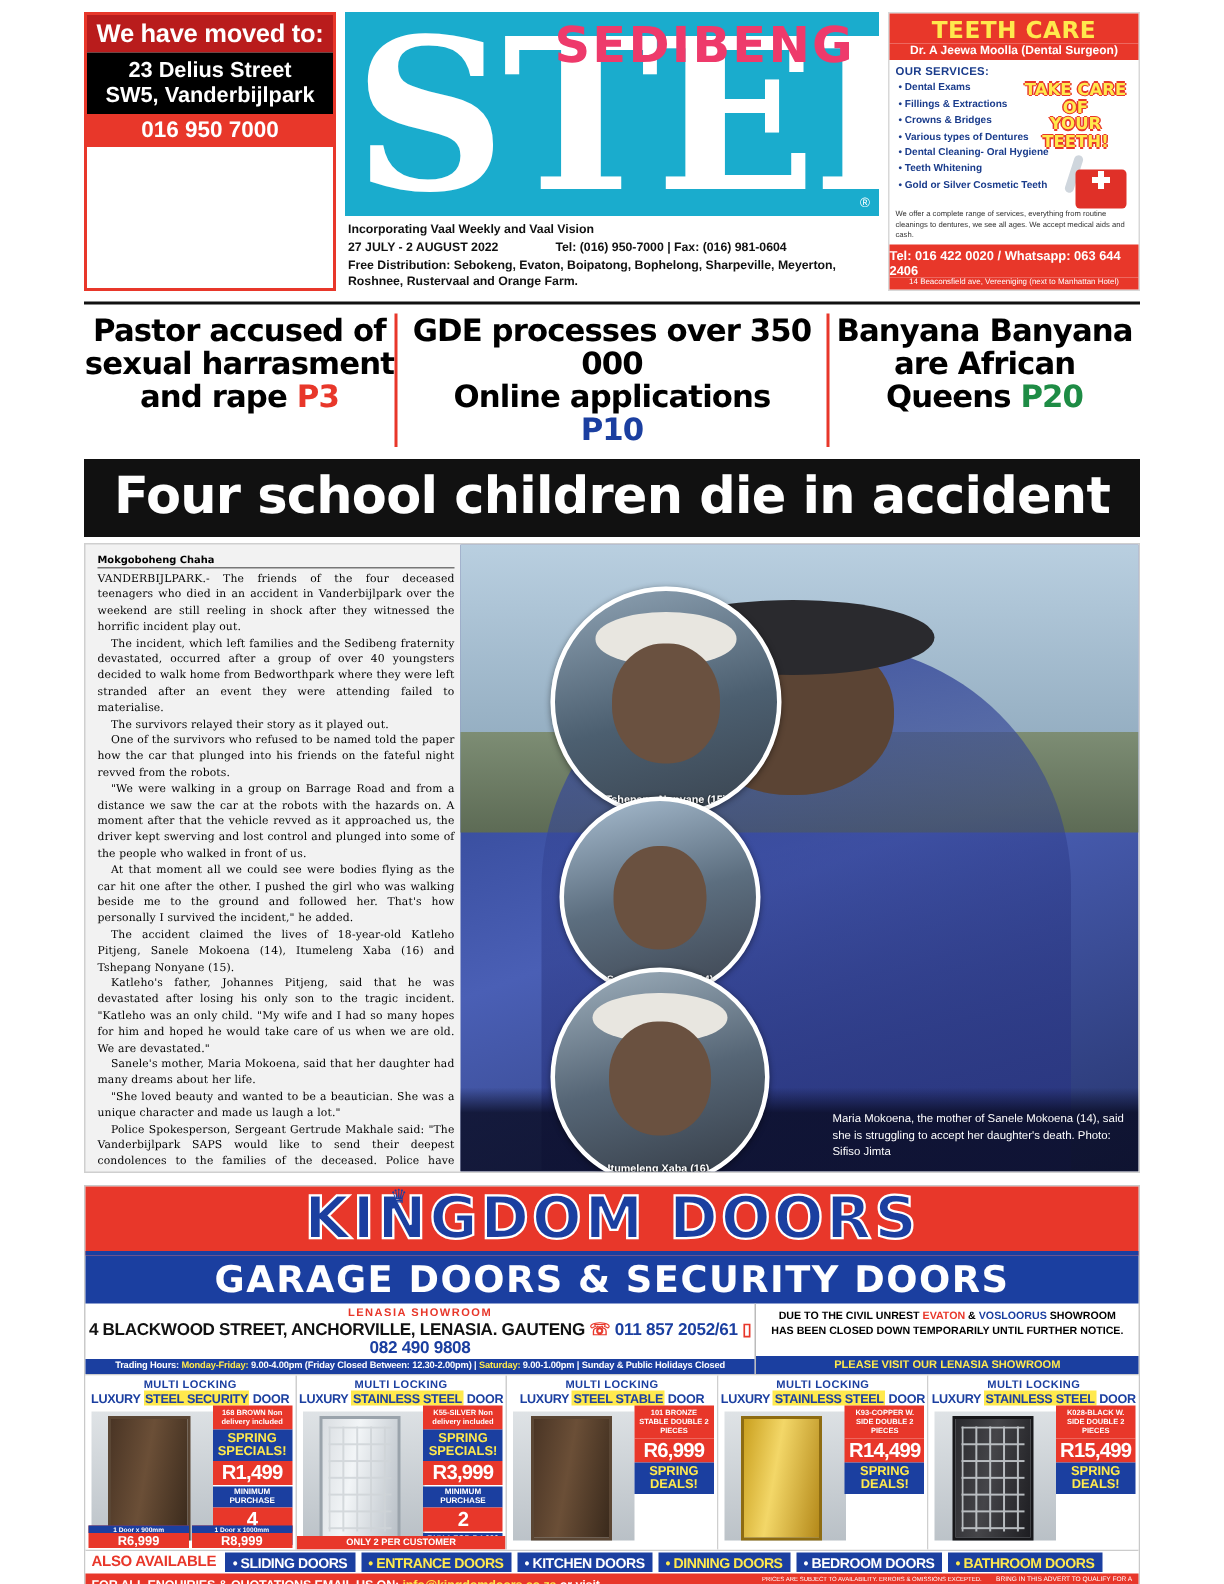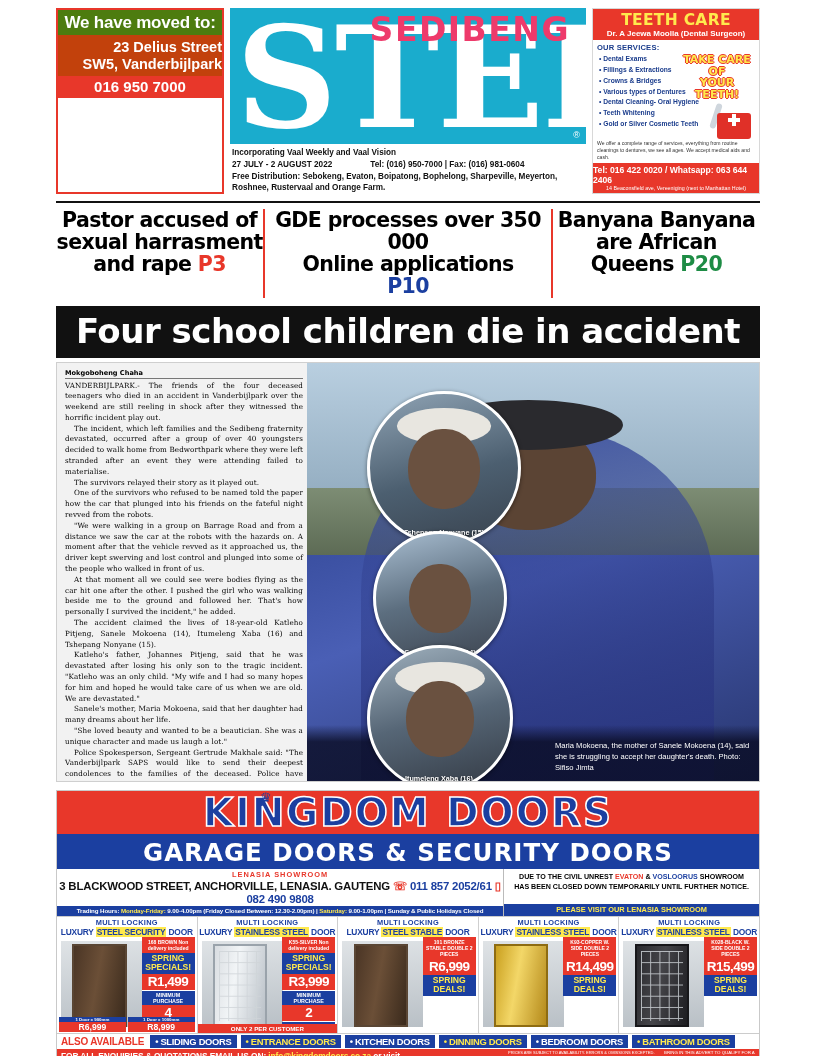--- a/index.html
+++ b/index.html
@@ -14,22 +14,22 @@
   .mooi-media{position:absolute;right:14px;top:30px;font-size:15px;font-weight:bold;color:#111;letter-spacing:0px;}
   .mooi-swoosh{position:absolute;left:20px;top:30px;width:130px;height:22px;border-bottom:3px solid #27a9e1;border-radius:0 0 60% 60%;}
   .mooi-tag{position:absolute;left:34px;top:48px;font-size:7px;font-style:italic;color:#444;letter-spacing:.4px;}
   .mooi-map{position:absolute;left:8px;top:60px;width:152px;height:48px;background:
      radial-gradient(ellipse at 30% 60%,#cde8b8 0%,#cde8b8 40%,transparent 41%),
      radial-gradient(ellipse at 70% 30%,#bcd9ee 0%,#bcd9ee 35%,transparent 36%),
      linear-gradient(180deg,#f3f0e6,#e9e5d6);}
   .mooi-pin{position:absolute;left:44px;top:66px;width:13px;height:13px;border-radius:50% 50% 50% 0;transform:rotate(-45deg);background:#e8372a;}
   .mooi-hand{position:absolute;left:2px;top:52px;width:40px;height:28px;background:#f0a08a;clip-path:polygon(0 40%,55% 0,100% 45%,60% 100%,0 85%);}
   .mooi-hand2{position:absolute;left:0px;top:46px;width:26px;height:16px;background:#e8372a;transform:rotate(-28deg);border-radius:3px;}
-  .moved{background:#4d7c0f;color:#fff;text-align:center;font-size:17px;font-weight:bold;padding:3px 0 2px;letter-spacing:-.2px;}
-  .addr{background:#c2410c;color:#fff;text-align:right;font-size:14.5px;font-weight:bold;line-height:1.18;padding:4px 0 3px;}
+  .moved{background:#b91c1c;color:#fff;text-align:center;font-size:17px;font-weight:bold;padding:3px 0 2px;letter-spacing:-.2px;}
+  .addr{background:#000000;color:#fff;text-align:center;font-size:14.5px;font-weight:bold;line-height:1.18;padding:4px 0 3px;}
   .phone{background:#e8372a;color:#fff;text-align:center;font-size:15px;font-weight:bold;padding:2px 0 3px;}
 
   .masthead{flex:1;display:flex;flex-direction:column;}
   .mast-cyan{position:relative;height:148px;background:#1aaccd;overflow:hidden;}
   .mast-sedibeng{position:absolute;right:16px;top:2px;font-size:33px;font-weight:bold;color:#ee3a6b;letter-spacing:1.5px;font-family:"DejaVu Sans",sans-serif;}
   .mast-ster{position:absolute;left:6px;top:-4px;font-size:140px;line-height:148px;font-weight:bold;color:#fff;font-family:"DejaVu Serif",serif;letter-spacing:-2px;}
   .mast-reg{position:absolute;right:6px;bottom:4px;font-size:9px;color:#fff;}
   .mast-info{padding:3px 2px 0 2px;font-size:8.2px;line-height:1.42;color:#111;font-weight:bold;}
   .mast-info .row2{display:flex;gap:38px;}
 
@@ -266,21 +266,21 @@
     <div class="kd-top">
       <div class="kd-crown">♛</div>
       <div class="kd-name">KINGDOM DOORS</div>
     </div>
     <div class="kd-sub">GARAGE DOORS &amp; SECURITY DOORS</div>
 
     <div class="kd-mid">
       <div class="kd-left">
         <div class="kd-show">LENASIA SHOWROOM</div>
         <div class="kd-addr">
-          <span>3 BLACKWOOD STREET, ANCHORVILLE, LENASIA. GAUTENG</span>
+          <span>4 BLACKWOOD STREET, ANCHORVILLE, LENASIA. GAUTENG</span>
           <span class="ic">☏</span>
           <span class="tel">011 857 2052/61</span>
           <span class="ic">▯</span>
           <span class="tel">082 490 9808</span>
         </div>
         <div class="kd-hours">
           <span>Trading Hours:</span>
           <span class="y">Monday-Friday:</span>
           <span>9.00-4.00pm (Friday Closed Between: 12.30-2.00pm)</span>
           |

